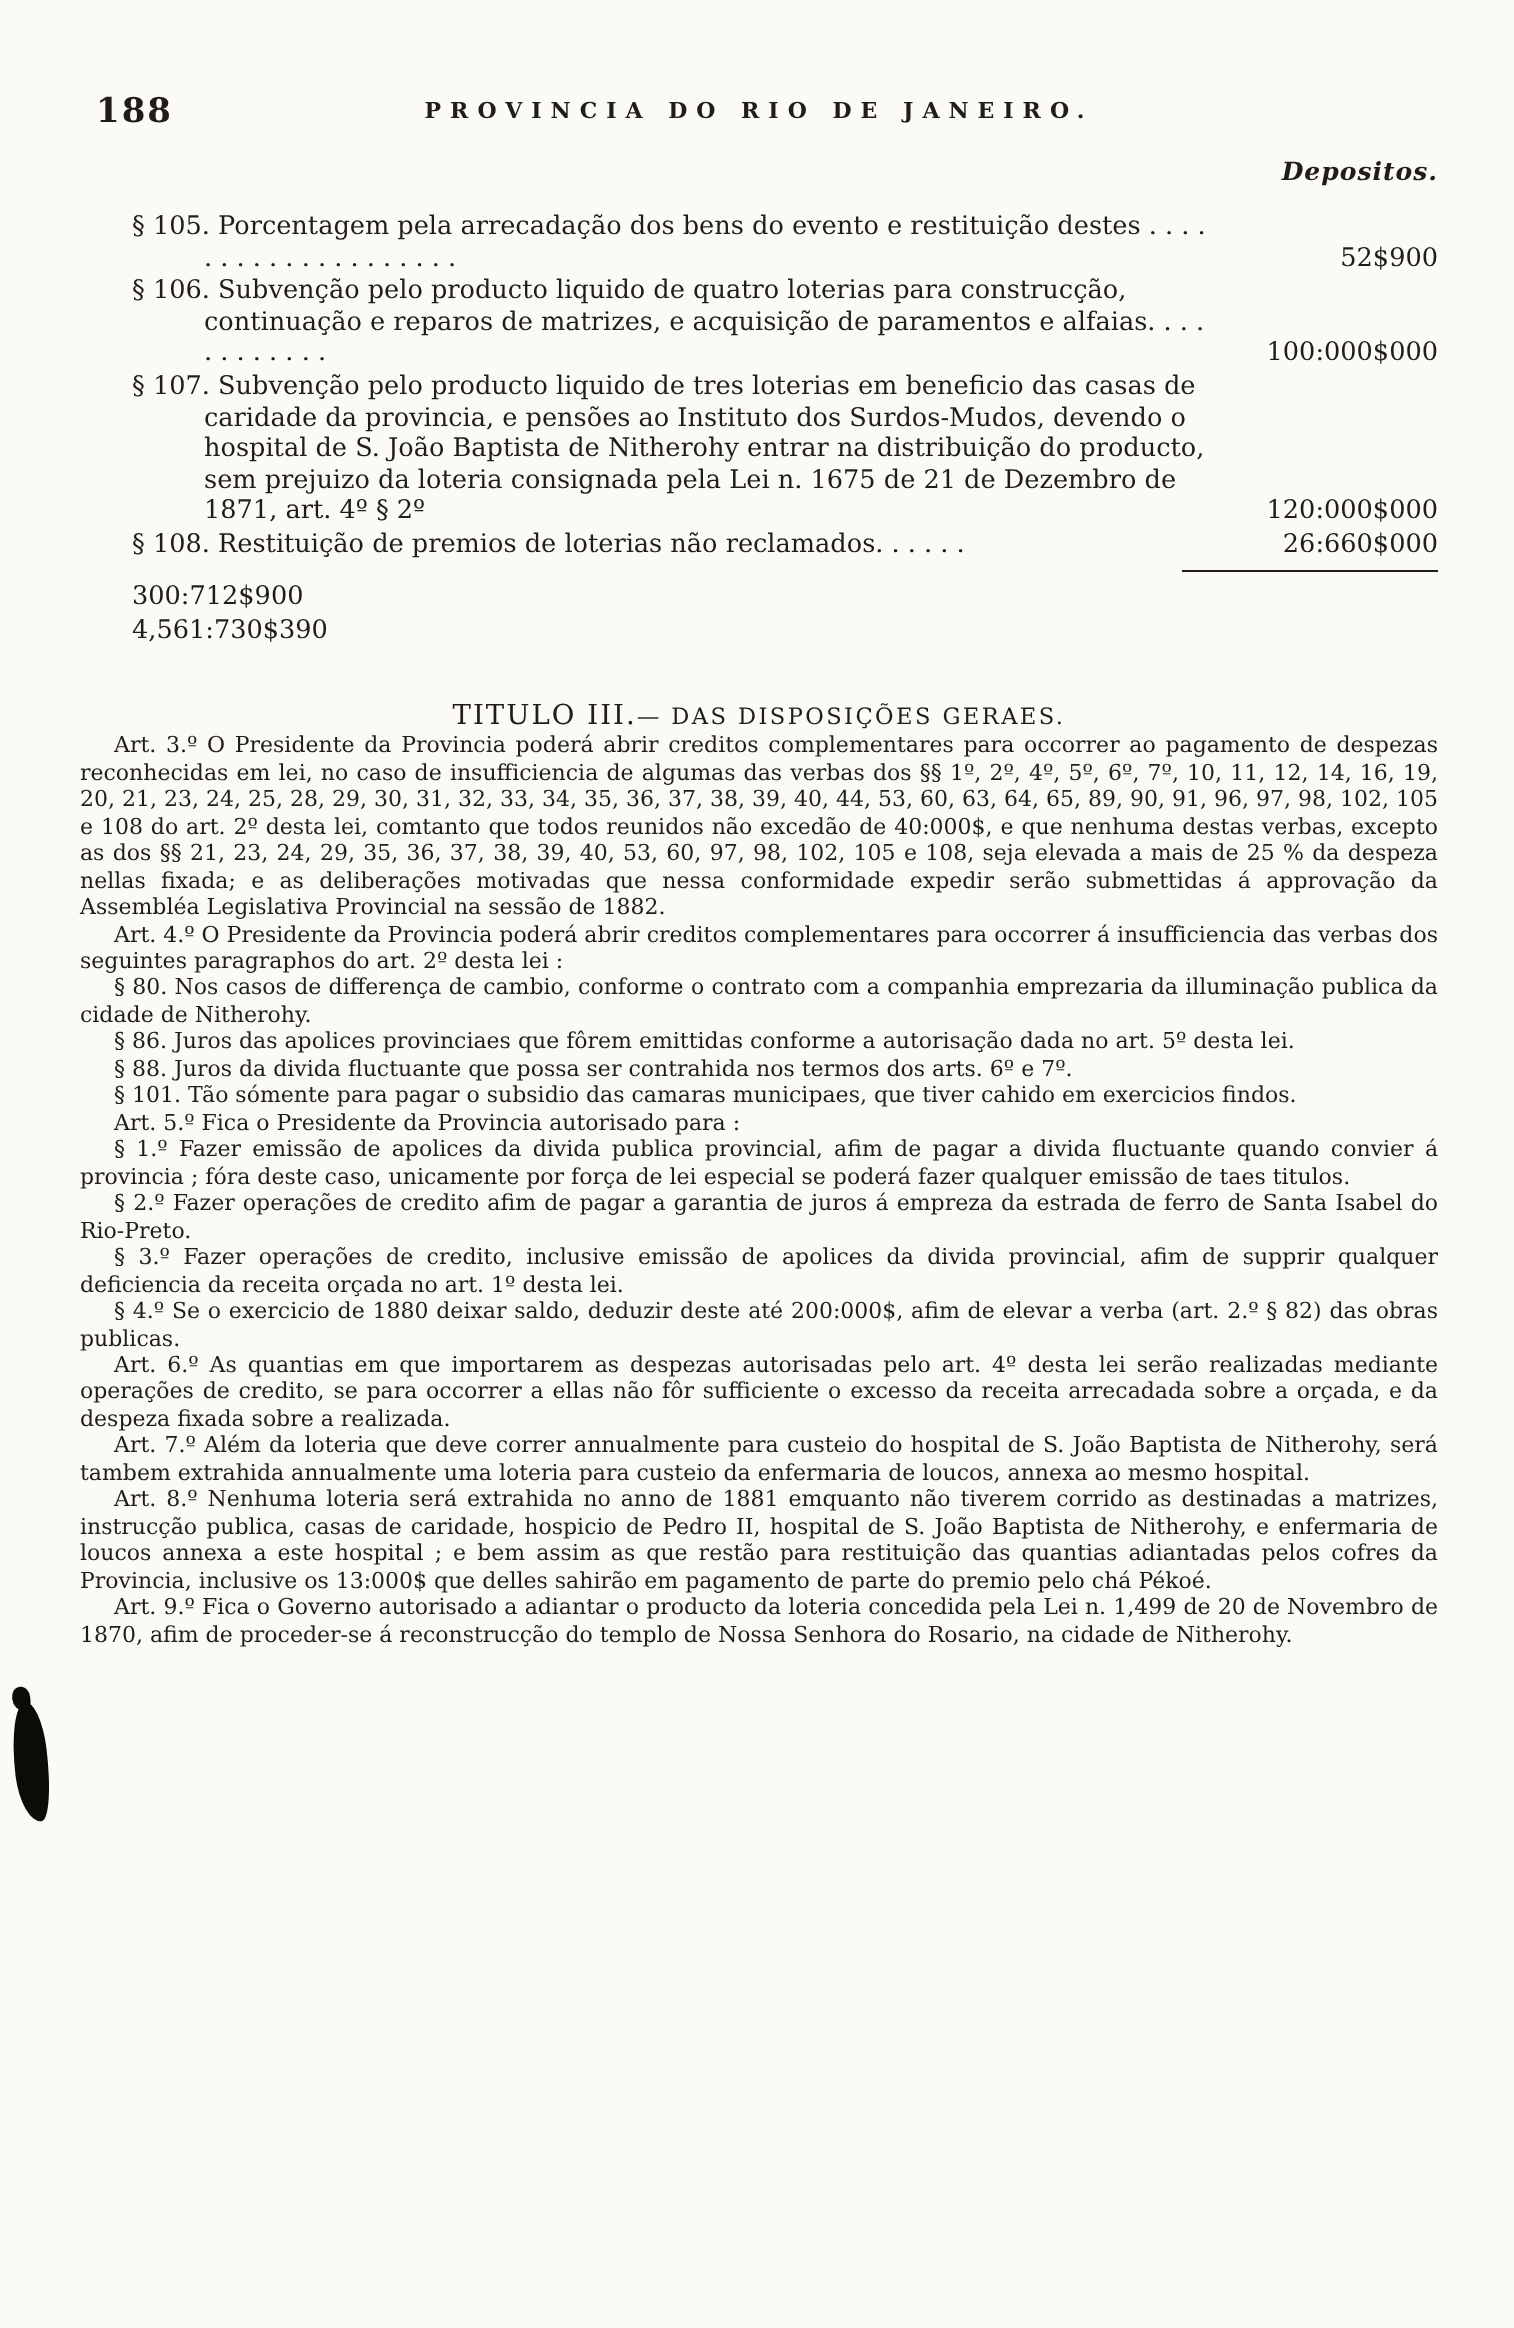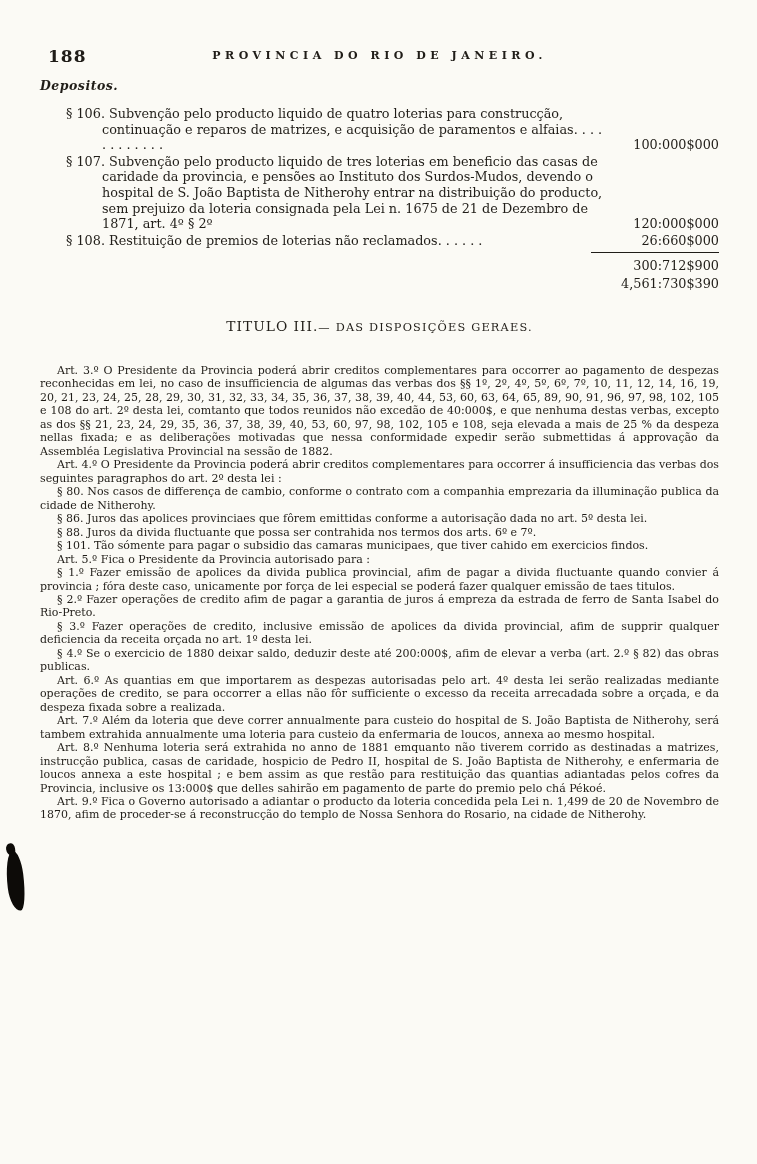--- a/index.html
+++ b/index.html
@@ -7,31 +7,31 @@
   html,body { background:#ffffff; }
   body { font-family:"DejaVu Serif","Liberation Serif",serif; }
   .page {
     position:relative; width:757px; height:1164px; margin:0 auto;
     background:var(--paper); color:var(--ink);
     padding:44px 38px 0 40px; overflow:hidden;
   }
   .page-header { position:relative; text-align:center; margin-bottom:12px; height:22px; }
   .page-number { position:absolute; left:8px; top:2px; font-size:17px; font-weight:bold; letter-spacing:1px; }
   .running-title { font-size:11px; font-weight:bold; letter-spacing:4.5px; display:inline-block; white-space:nowrap; }
-  .section-title { text-align:left; font-style:italic; font-weight:bold; font-size:12.5px; margin-bottom:13px; letter-spacing:0.5px; }
+  .section-title { text-align:right; font-style:italic; font-weight:bold; font-size:12.5px; margin-bottom:13px; letter-spacing:0.5px; }
 
   .deposits { padding-left:26px; font-size:12.8px; line-height:1.22; }
   .entry { display:flex; align-items:flex-end; margin-bottom:1px; }
   .entry-label { flex:1; padding-left:36px; text-indent:-36px; padding-right:16px; }
   .entry-value { width:100px; text-align:right; white-space:nowrap; padding-bottom:0; }
   .totals { margin-top:2px; }
   .totals .rule { margin-left:auto; width:128px; border-top:1.2px solid var(--ink); margin-top:4px; margin-bottom:4px; }
-  .totals .amount { text-align:right; line-height:1.35; }
+  .totals .amount { line-height:1.35; }
 
-  .titulo { text-align:center; font-weight:normal; font-size:13.8px; margin-top:26px; margin-bottom:30px; letter-spacing:0.8px; }
+  .titulo { text-align:center; font-weight:normal; font-size:13.8px; margin-top:26px; letter-spacing:0.8px; }
   .titulo .main { letter-spacing:1px; }
   .titulo .sub { font-size:11.3px; letter-spacing:1.2px; }
 
   .articles { font-size:11px; line-height:1.225; text-align:justify; }
   .articles p { text-indent:17px; margin:0; }
 
   .ink-stain {
     position:absolute; left:7px; top:851px; width:17px; height:60px;
     background:#0d0b08;
     border-radius: 55% 45% 40% 60% / 60% 40% 60% 40%;
@@ -48,20 +48,24 @@
 <div class="page">
 
   <div class="page-header">
     <span class="page-number">188</span>
     <span class="running-title">PROVINCIA DO RIO DE JANEIRO.</span>
   </div>
 
   <div class="section-title">Depositos.</div>
 
   <section class="deposits">
+    <div class="entry">
+      <div class="entry-label">§ 105. Porcentagem pela arrecadação dos bens do evento e restituição destes . . . . . . . . . . . . . . . . . . . .</div>
+      <div class="entry-value">52$900</div>
+    </div>
     <div class="entry">
       <div class="entry-label">§ 106. Subvenção pelo producto liquido de quatro loterias para construcção, continuação e reparos de matrizes, e acquisição de paramentos e alfaias. . . . . . . . . . . .</div>
       <div class="entry-value">100:000$000</div>
     </div>
     <div class="entry">
       <div class="entry-label">§ 107. Subvenção pelo producto liquido de tres loterias em beneficio das casas de caridade da provincia, e pensões ao Instituto dos Surdos-Mudos, devendo o hospital de S. João Baptista de Nitherohy entrar na distribuição do producto, sem prejuizo da loteria consignada pela Lei n. 1675 de 21 de Dezembro de 1871, art. 4º § 2º</div>
       <div class="entry-value">120:000$000</div>
     </div>
     <div class="entry">
       <div class="entry-label">§ 108. Restituição de premios de loterias não reclamados. . . . . .</div>

